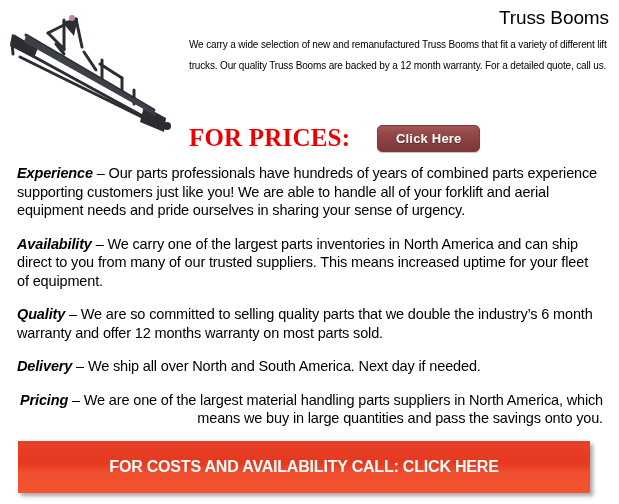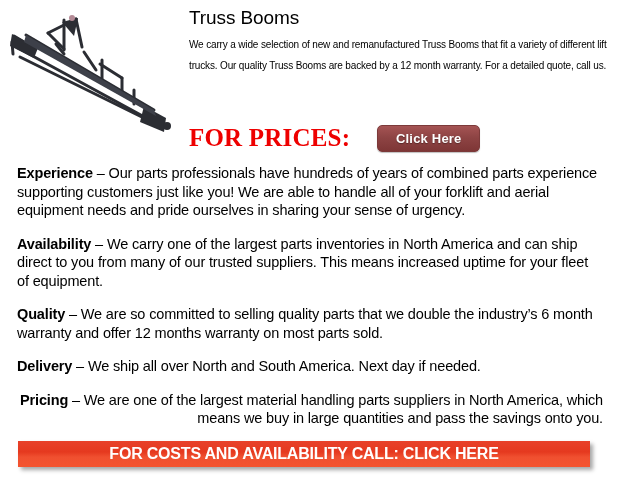--- a/index.html
+++ b/index.html
@@ -38,20 +38,21 @@
     left: 189px;
     top: 0;
     width: 420px;
   }
   .product-title {
     font-size: 19px;
     font-weight: normal;
     line-height: 24px;
     margin: 6px 0 4px 0;
     letter-spacing: -0.1px;
+    text-align: right;
   }
   .product-desc {
     font-size: 10px;
     line-height: 21px;
     margin: 0;
     letter-spacing: -0.15px;
   }
 
   
   .prices-row {
@@ -100,29 +101,30 @@
   }
   .feature-p {
     font-size: 14.5px;
     line-height: 18.5px;
     margin: 0 0 15px 0;
     letter-spacing: -0.15px;
   }
   .feature-p:last-child { margin-bottom: 12px; text-align: right; }
   .feature-term {
     font-weight: bold;
+    font-style: italic;
   }
 
   
   .cta-wrap {
     position: absolute;
     left: 18px;
     top: 441px;
     width: 572px;
-    height: 26px;
+    height: 52px;
   }
   .cta-bar {
     width: 100%;
     height: 100%;
     box-sizing: border-box;
     background: linear-gradient(to bottom, #e8412a 0%, #e5391f 42%, #f05030 62%, #f4542f 100%);
     display: flex;
     align-items: center;
     justify-content: center;
     cursor: pointer;

